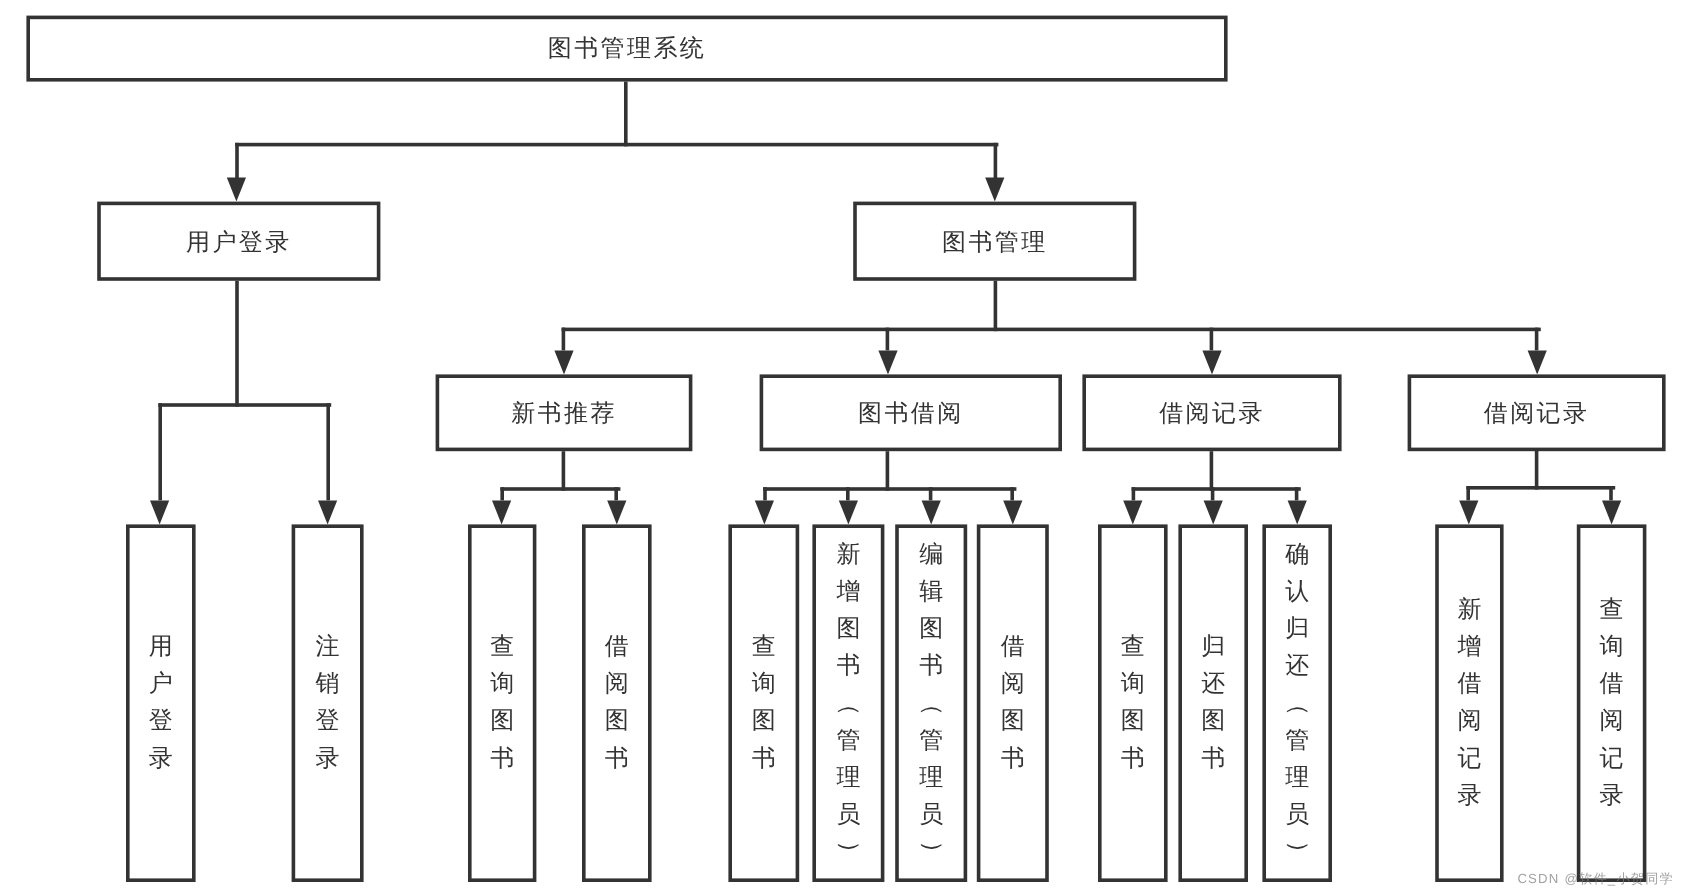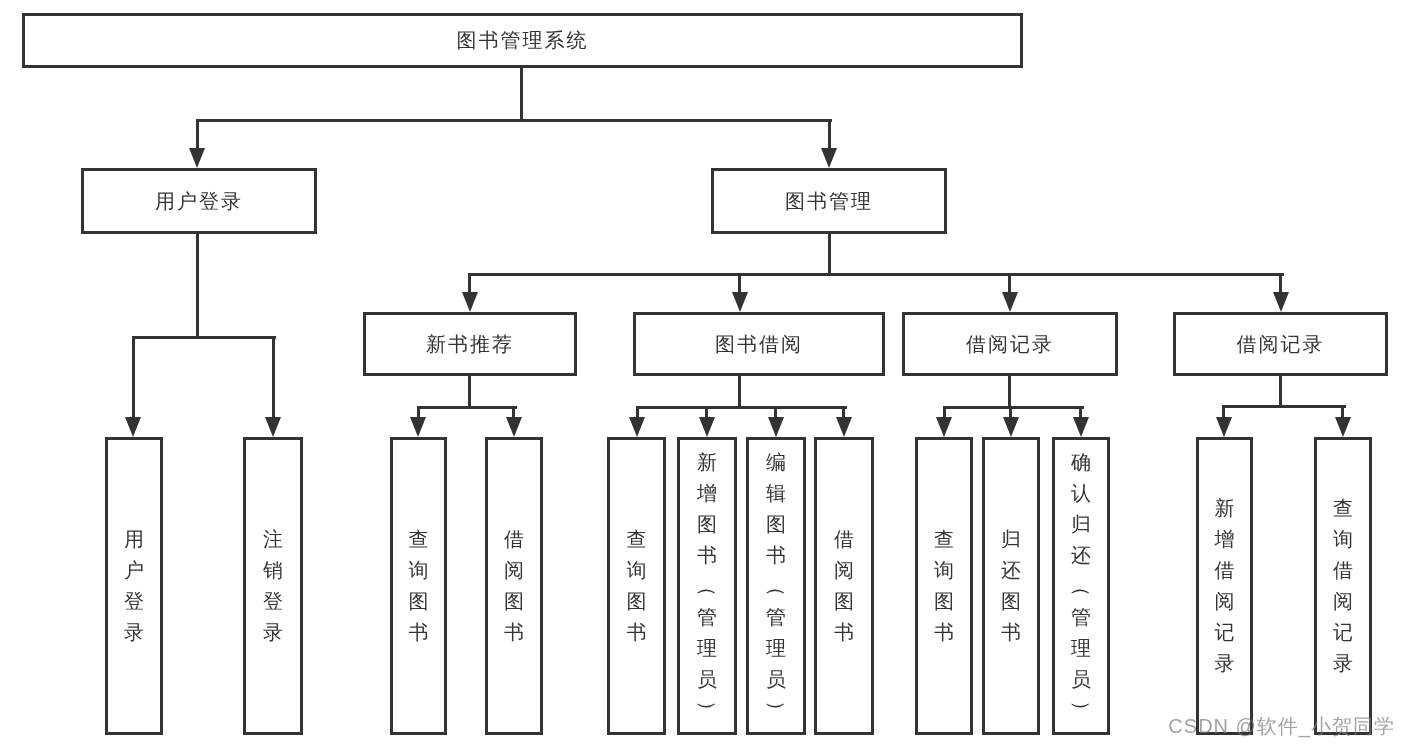--- a/index.html
+++ b/index.html
@@ -20,21 +20,21 @@
   .vchar.rot { transform:rotate(90deg); }
   .vline { position:absolute; width:3px; background:#333; }
   .hline { position:absolute; height:3px; background:#333; }
   .arrow {
     position:absolute; width:0; height:0;
     border-left:8px solid transparent; border-right:8px solid transparent;
     border-top:20px solid #333;
   }
   .watermark {
     position:absolute; right:10px; bottom:7px;
-    font-size:20px; letter-spacing:1px;
+    font-size:11px; letter-spacing:1px;
     color:rgba(125,125,125,0.72); z-index:20; white-space:nowrap;
   }
 </style>
 </head>
 <body>
 
 <div class="stage">
 
   <div class="box hbox" style="left:22px; top:13px; width:1001px; height:55px;">图书管理系统</div>
 

